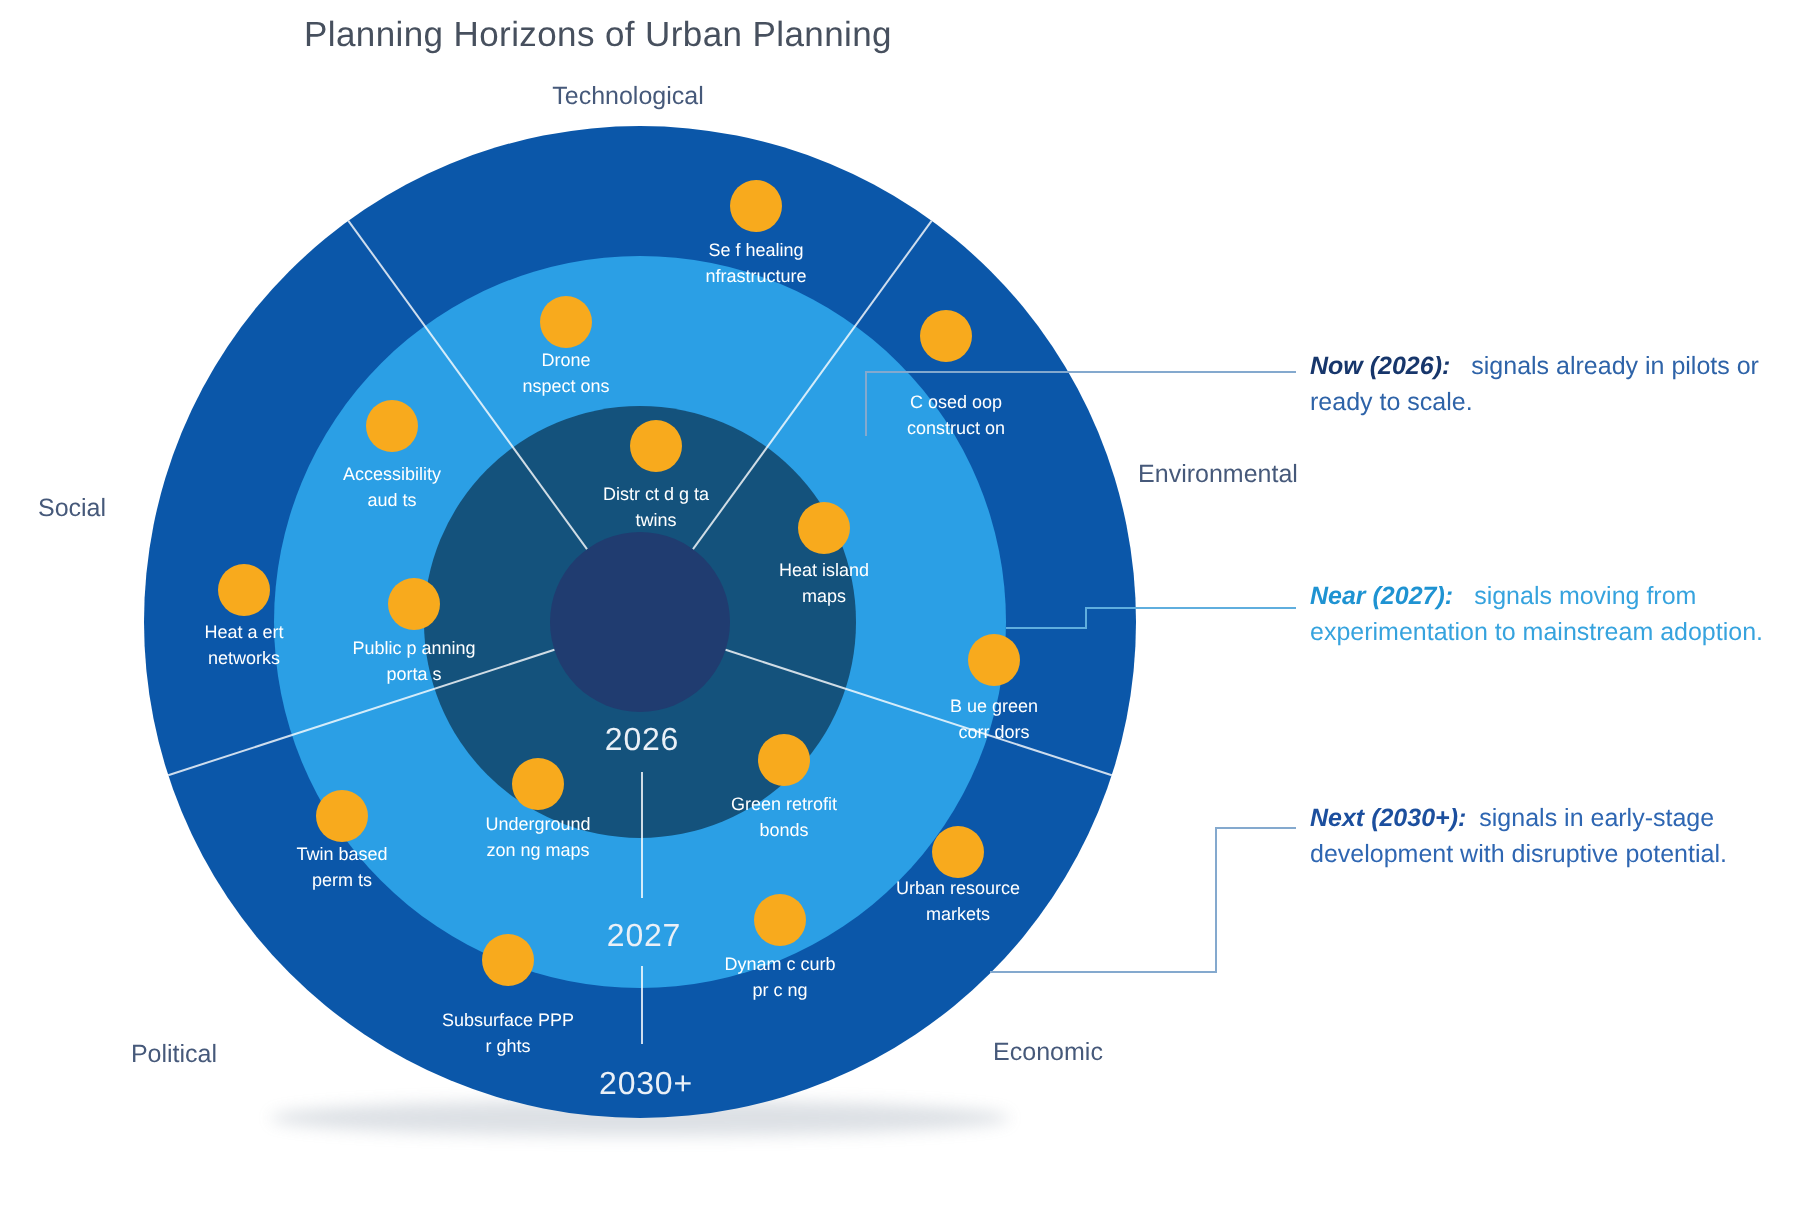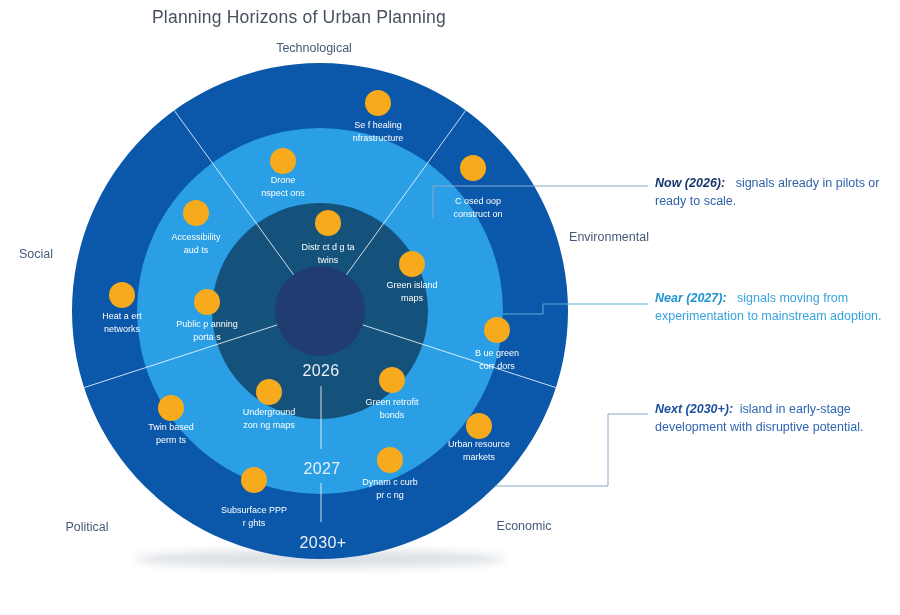--- a/index.html
+++ b/index.html
@@ -120,21 +120,21 @@
     <span class="dot"></span>
     <div class="slabel" style="top:27px; left:5px">
       <span>C osed oop</span>
       <span>construct on</span>
     </div>
   </div>
 
   <div class="signal" style="left:412px; top:264px">
     <span class="dot"></span>
     <div class="slabel" style="top:15px">
-      <span>Green island</span>
+      <span>Heat island</span>
       <span>maps</span>
     </div>
   </div>
 
   <div class="signal" style="left:122px; top:295px">
     <span class="dot"></span>
     <div class="slabel" style="top:15px">
       <span>Heat a ert</span>
       <span>networks</span>
     </div>
@@ -216,18 +216,18 @@
     <div>
       <span class="llabel" style="color:#1F93D2">Near (2027):</span>
       <span class="lbody" style="color:#36A3DE">signals moving from</span>
     </div>
     <div style="color:#36A3DE">experimentation to mainstream adoption.</div>
   </div>
 
   <div class="legend" style="left:655px; top:400px">
     <div>
       <span class="llabel" style="color:#1C4F9E">Next (2030+):</span>
-      <span class="lbody" style="color:#2E66B2; margin-left:3px">island in early-stage</span>
+      <span class="lbody" style="color:#2E66B2; margin-left:3px">signals in early-stage</span>
     </div>
     <div style="color:#2E66B2">development with disruptive potential.</div>
   </div>
 
 </div>
 
 </body></html>

